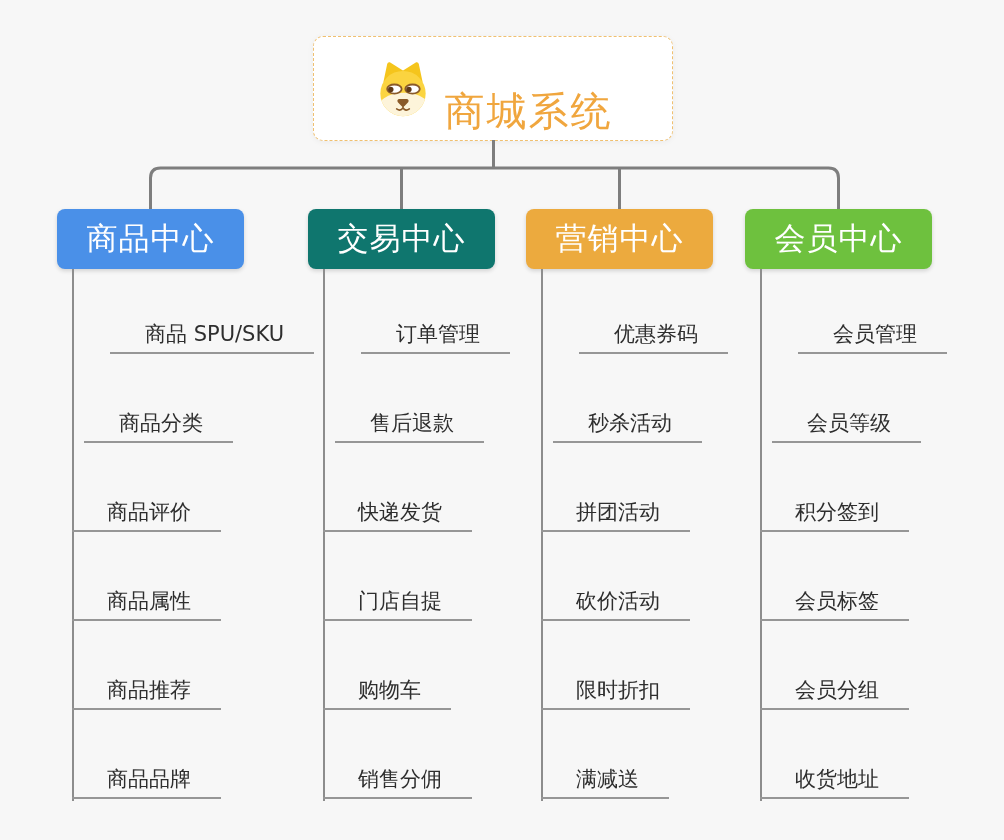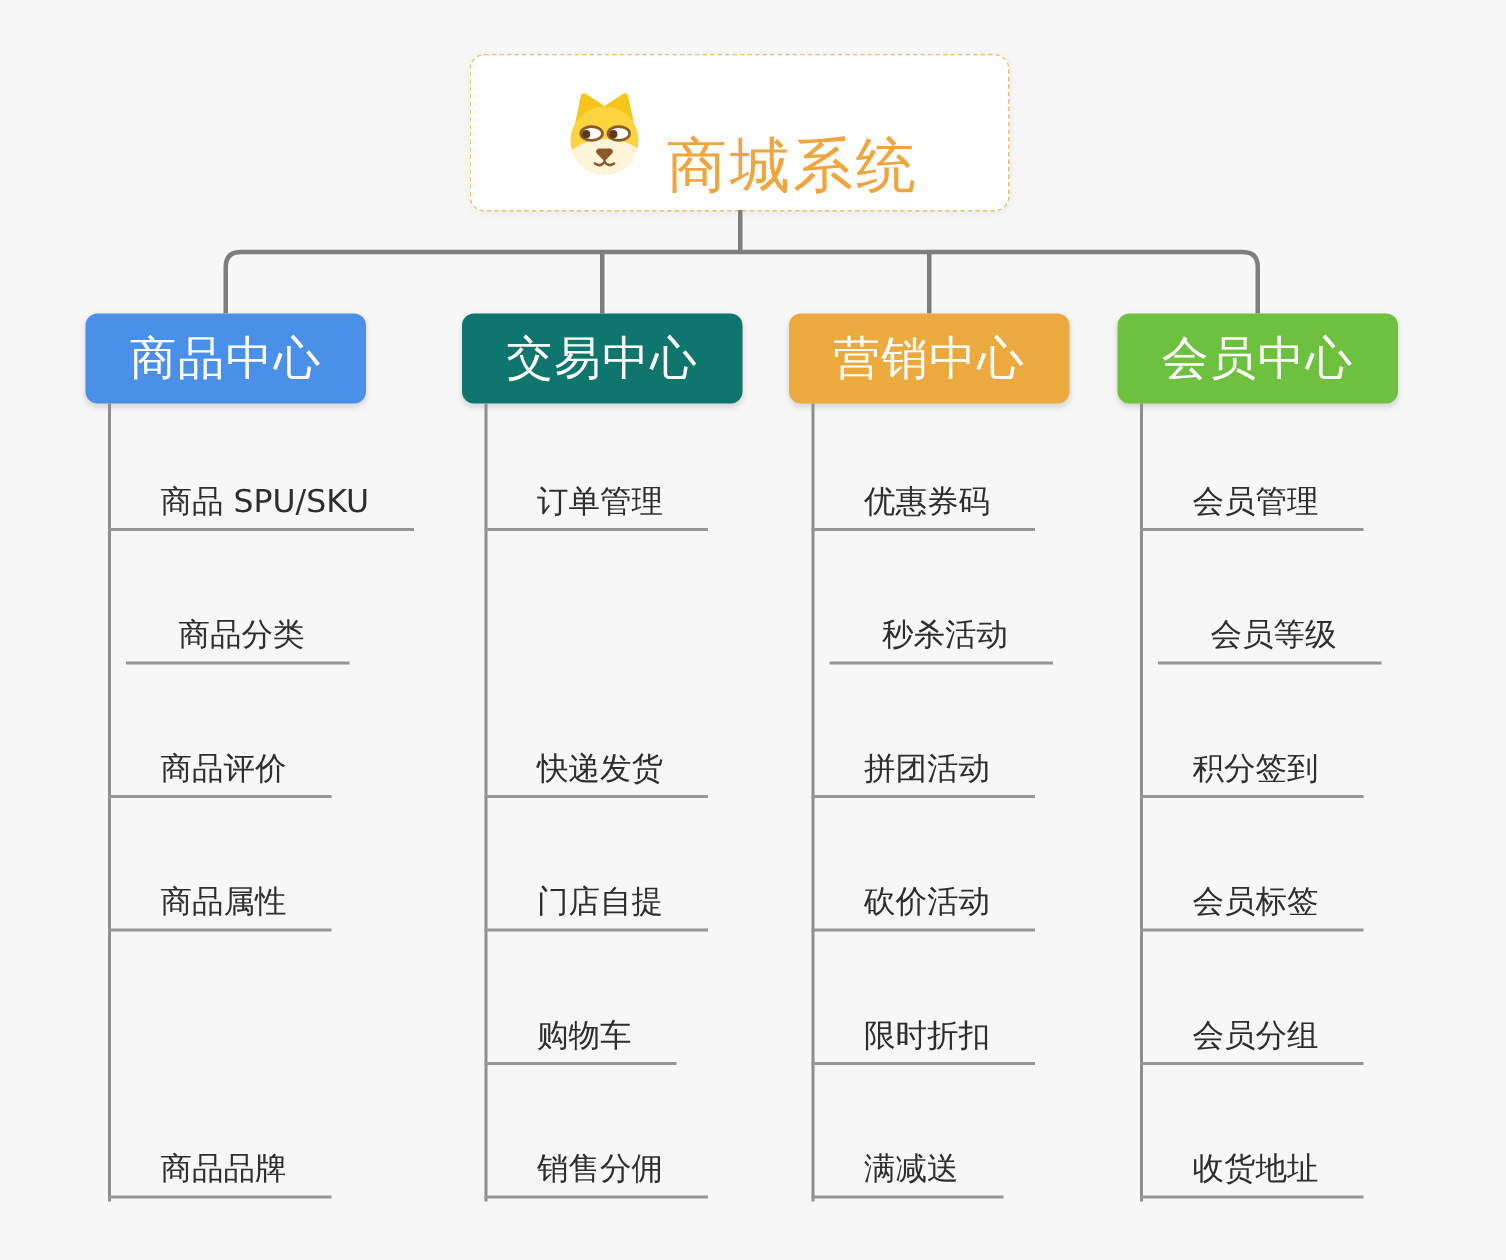--- a/index.html
+++ b/index.html
@@ -43,21 +43,21 @@
     position:absolute;left:15px;top:60px;width:2px;height:532px;
     background:#8d8d8d;
   }
   .topic{
     position:absolute;left:15px;height:40px;box-sizing:border-box;
     display:flex;align-items:flex-end;
     padding:0 30px 7px 35px;white-space:nowrap;
     border-bottom:2px solid #969696;
     font-size:21px;color:#2e2e2e;line-height:1;
   }
-  .topic.i0{top:105px;}
+  .topic.i0{top:105px;margin-left:38px;}
   .topic.i1{top:194px;margin-left:12px;}
   .topic.i2{top:283px;}
   .topic.i3{top:372px;}
   .topic.i4{top:461px;}
   .topic.i5{top:550px;}
 </style>
 </head>
 <body style="background: rgb(247, 247, 247);">
 
 <div class="canvas">
@@ -92,27 +92,29 @@
     <path d="M619.5 30 V71" style="stroke: rgb(126, 126, 126);"></path>
   </svg>
 
   <div class="branch b0">
     <div class="branch-header" style="background: rgb(74, 144, 232);">商品中心</div>
     <div class="trunk"></div>
     <div class="topic i0">商品 SPU/SKU</div>
     <div class="topic i1">商品分类</div>
     <div class="topic i2">商品评价</div>
     <div class="topic i3">商品属性</div>
+    <div class="topic i4">商品推荐</div>
     <div class="topic i5">商品品牌</div>
   </div>
 
   <div class="branch b1">
     <div class="branch-header" style="background: #0f766e;">交易中心</div>
     <div class="trunk"></div>
     <div class="topic i0">订单管理</div>
+    <div class="topic i1">售后退款</div>
     <div class="topic i2">快递发货</div>
     <div class="topic i3">门店自提</div>
     <div class="topic i4">购物车</div>
     <div class="topic i5">销售分佣</div>
   </div>
 
   <div class="branch b2">
     <div class="branch-header" style="background: rgb(236, 170, 62);">营销中心</div>
     <div class="trunk"></div>
     <div class="topic i0">优惠券码</div>

